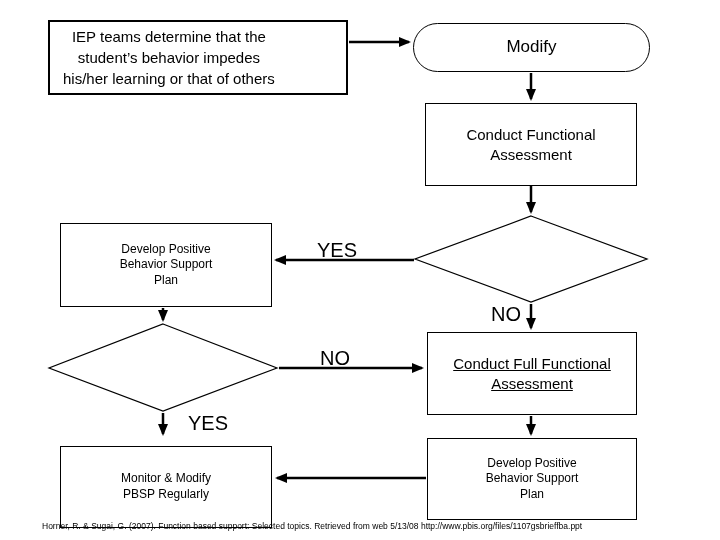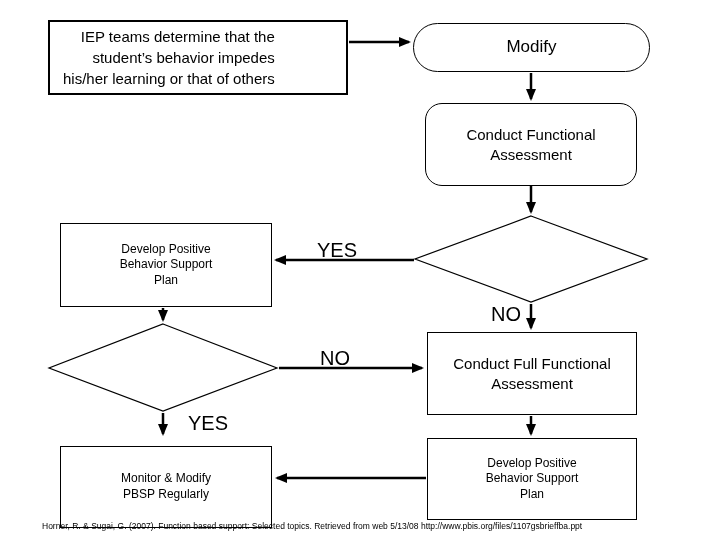--- a/index.html
+++ b/index.html
@@ -27,33 +27,33 @@
     text-align: center;
     white-space: pre-line;
     line-height: 1.3;
     font-size: 12px;
     box-sizing: border-box;
   }
   .node-iep {
     left: 48px; top: 20px; width: 300px; height: 75px;
     border-width: 2px;
     justify-content: flex-start;
-    text-align: right;
+    text-align: center;
     padding-left: 13px; padding-right: 6px;
     font-size: 15px;
     line-height: 1.4;
   }
   .node-start {
     left: 413px; top: 23px; width: 237px; height: 49px;
     border-radius: 24.5px;
     font-size: 17px;
   }
-  .node-conduct-fa   { left: 425px; top: 103px; width: 212px; height: 83px; font-size: 15px; border-radius: 17px; }
+  .node-conduct-fa   { left: 425px; top: 103px; width: 212px; height: 83px; font-size: 15px; }
   .node-develop-pbsp { left: 60px;  top: 223px; width: 212px; height: 84px; }
-  .node-conduct-ffa  { left: 427px; top: 332px; width: 210px; height: 83px; font-size: 15px; }
+  .node-conduct-ffa  { left: 427px; top: 332px; width: 210px; height: 83px; font-size: 15px; text-decoration: underline; }
   .node-monitor      { left: 60px;  top: 438px; width: 212px; height: 82px; margin-top: 8px; }
   .node-develop-pbsp2{ left: 427px; top: 438px; width: 210px; height: 82px; }
 
   .diamond-label {
     position: absolute;
     display: flex;
     align-items: center;
     justify-content: center;
     text-align: center;
     white-space: pre-line;

